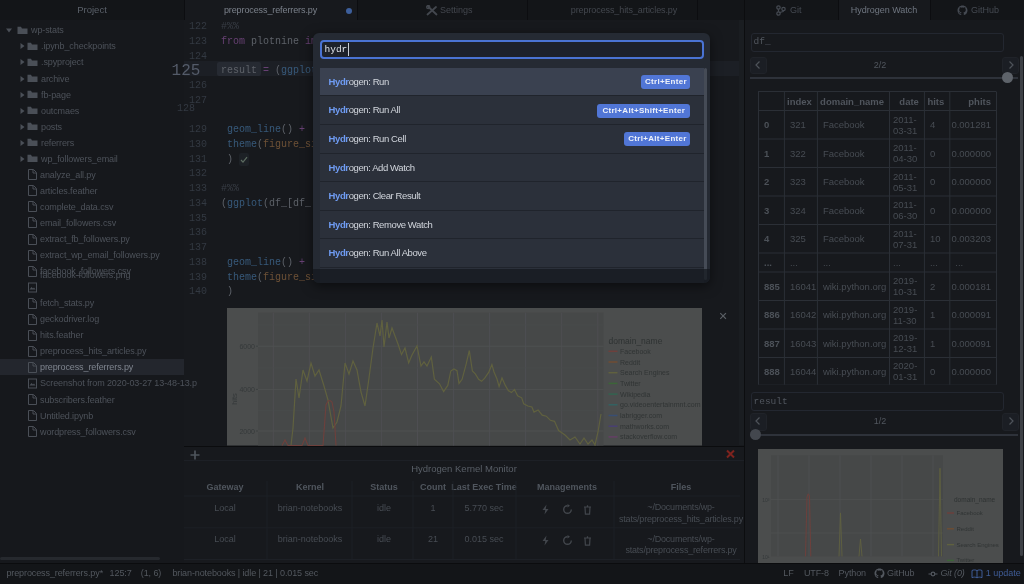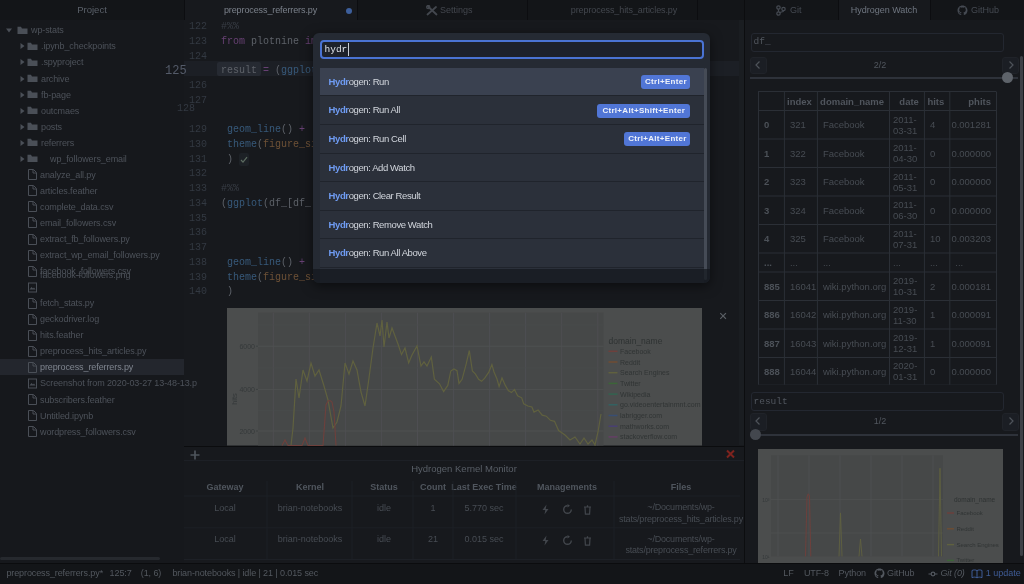--- a/index.html
+++ b/index.html
@@ -68,21 +68,21 @@
 <svg class="abs" style="left:27.0px;top:138.2px;" width="11" height="9">
       <path d="M0.5 2 L0.5 8 L10.5 8 L10.5 2.6 L5 2.6 L4 0.8 L0.5 0.8 Z" fill="#4a4f57"></path>
     </svg>
 <div class="abs tr" style="left:41px;top:134.7px;height:16.1px;line-height:16.1px;font-size:9px;letter-spacing:-0.1px;color:#4d525a;">referrers</div>
 <svg class="abs" style="left:17.5px;top:154.7px;" width="8" height="8">
       <path d="M2.5 1 L6.5 4 L2.5 7 Z" fill="#4a4f57"></path>
     </svg>
 <svg class="abs" style="left:27.0px;top:154.2px;" width="11" height="9">
       <path d="M0.5 2 L0.5 8 L10.5 8 L10.5 2.6 L5 2.6 L4 0.8 L0.5 0.8 Z" fill="#4a4f57"></path>
     </svg>
-<div class="abs tr" style="left:41px;top:150.7px;height:16.1px;line-height:16.1px;font-size:9px;letter-spacing:-0.1px;color:#4d525a;margin-left:9px;">wp_followers_email</div>
+<div class="abs tr" style="left:41px;top:150.7px;height:16.1px;line-height:16.1px;font-size:9px;letter-spacing:-0.1px;color:#4d525a;">wp_followers_email</div>
 <svg class="abs" style="left:27.5px;top:169.3px;" width="9" height="11">
       <path d="M0.5 0.5 L5.5 0.5 L8.5 3.5 L8.5 10.5 L0.5 10.5 Z" fill="none" stroke="#4a4f57" stroke-width="1"></path>
       <path d="M5 1 L5 4 L8 4" fill="none" stroke="#4a4f57" stroke-width="1"></path>
     </svg>
 <div class="abs tr" style="left:40px;top:166.8px;height:16.1px;line-height:16.1px;font-size:9px;letter-spacing:-0.1px;color:#4d525a;">analyze_all.py</div>
 <svg class="abs" style="left:27.5px;top:185.3px;" width="9" height="11">
       <path d="M0.5 0.5 L5.5 0.5 L8.5 3.5 L8.5 10.5 L0.5 10.5 Z" fill="none" stroke="#4a4f57" stroke-width="1"></path>
       <path d="M5 1 L5 4 L8 4" fill="none" stroke="#4a4f57" stroke-width="1"></path>
     </svg>
 <div class="abs tr" style="left:40px;top:182.8px;height:16.1px;line-height:16.1px;font-size:9px;letter-spacing:-0.1px;color:#4d525a;">articles.feather</div>
@@ -179,21 +179,21 @@
     </svg>
 <div class="abs tr" style="left:440px;top:0;height:20px;line-height:20px;color:#43474e;font-size:9px;">Settings</div>
 <div class="abs tr" style="left:539px;top:0;width:170px;height:20px;line-height:20px;text-align:center;color:#43474e;font-size:9px;letter-spacing:-0.1px;">preprocess_hits_articles.py</div>
 <div class="abs" style="left:184px;top:61.3px;width:555px;height:14.7px;background:#1c1f25;"></div>
 <div class="abs" style="left:217px;top:61.5px;width:44px;height:14.5px;background:#262a32;border-radius:2px;"></div>
 <div class="abs mono tr" style="left:165px;top:20.0px;width:42px;height:14.7px;line-height:14.7px;text-align:right;font-size:10px;color:#333942;">122</div>
 <div class="abs mono tr" style="left:221px;top:20.0px;height:14.7px;line-height:14.7px;font-size:10px;"><span style="color:#383d45">#%%</span></div>
 <div class="abs mono tr" style="left:165px;top:34.7px;width:42px;height:14.7px;line-height:14.7px;text-align:right;font-size:10px;color:#333942;">123</div>
 <div class="abs mono tr" style="left:221px;top:34.7px;height:14.7px;line-height:14.7px;font-size:10px;"><span style="color:#674073">from</span><span style="color:#5d6168"> </span><span style="color:#5d6168">plotnine</span><span style="color:#5d6168"> </span><span style="color:#674073">import</span><span style="color:#5d6168"> *</span></div>
 <div class="abs mono tr" style="left:165px;top:49.5px;width:42px;height:14.7px;line-height:14.7px;text-align:right;font-size:10px;color:#333942;">124</div>
-<div class="abs mono tr" style="left:165px;top:64.2px;width:42px;height:14.7px;line-height:14.7px;text-align:left;font-size:12px;color:#545b69;">125</div>
+<div class="abs mono tr" style="left:165px;top:64.2px;width:42px;height:14.7px;line-height:14.7px;text-align:center;font-size:16px;color:#545b69;">125</div>
 <div class="abs mono tr" style="left:221px;top:64.2px;height:14.7px;line-height:14.7px;font-size:10px;"><span style="color:#5d6168">result</span><span style="color:#5d6168"> </span><span style="color:#674073">=</span><span style="color:#5d6168"> (</span><span style="color:#37597a">ggplot</span><span style="color:#5d6168">(df_[df_[</span><span style="color:#4d673a">'domain_name'</span><span style="color:#5d6168">] </span></div>
 <div class="abs mono tr" style="left:165px;top:79.0px;width:42px;height:14.7px;line-height:14.7px;text-align:right;font-size:10px;color:#333942;">126</div>
 <div class="abs mono tr" style="left:165px;top:93.7px;width:42px;height:14.7px;line-height:14.7px;text-align:right;font-size:10px;color:#333942;">127</div>
 <div class="abs mono tr" style="left:165px;top:102px;width:42px;height:14.7px;line-height:14.7px;text-align:center;font-size:10px;color:#333942;">128</div>
 <div class="abs mono tr" style="left:165px;top:123.2px;width:42px;height:14.7px;line-height:14.7px;text-align:right;font-size:10px;color:#333942;">129</div>
 <div class="abs mono tr" style="left:221px;top:123.2px;height:14.7px;line-height:14.7px;font-size:10px;"><span style="color:#5d6168"> </span><span style="color:#37597a">geom_line</span><span style="color:#5d6168">() </span><span style="color:#674073">+</span></div>
 <div class="abs mono tr" style="left:165px;top:137.9px;width:42px;height:14.7px;line-height:14.7px;text-align:right;font-size:10px;color:#333942;">130</div>
 <div class="abs mono tr" style="left:221px;top:137.9px;height:14.7px;line-height:14.7px;font-size:10px;"><span style="color:#5d6168"> </span><span style="color:#37597a">theme</span><span style="color:#5d6168">(</span><span style="color:#6e5136">figure_size</span><span style="color:#674073">=</span><span style="color:#5d6168">(</span><span style="color:#6e5136">12</span><span style="color:#5d6168">, </span><span style="color:#6e5136">4</span><span style="color:#5d6168">)) </span><span style="color:#674073">+</span></div>
 <div class="abs mono tr" style="left:165px;top:152.7px;width:42px;height:14.7px;line-height:14.7px;text-align:right;font-size:10px;color:#333942;">131</div>
 <div class="abs mono tr" style="left:221px;top:152.7px;height:14.7px;line-height:14.7px;font-size:10px;"><span style="color:#5d6168"> )</span></div>

